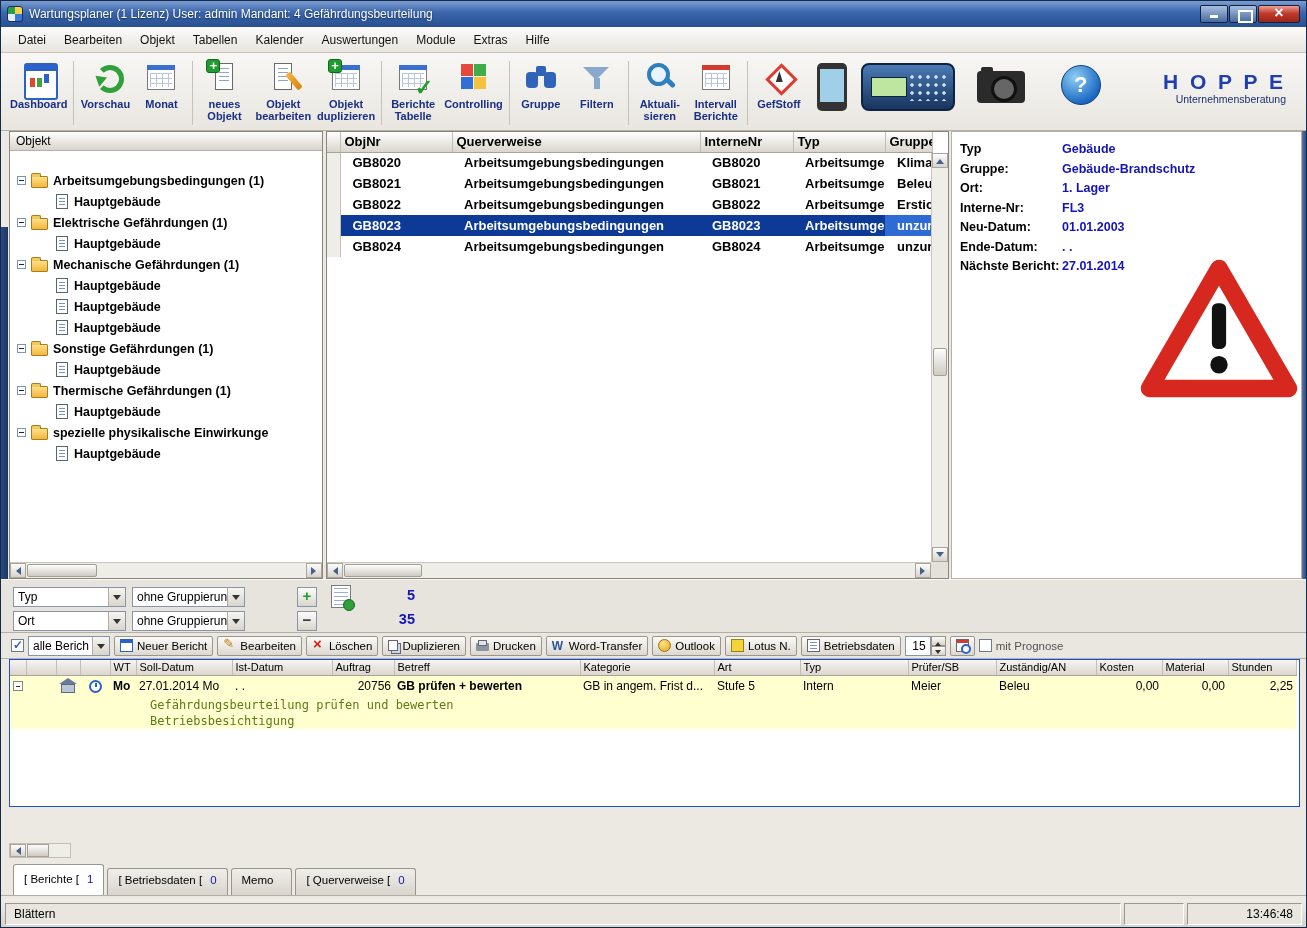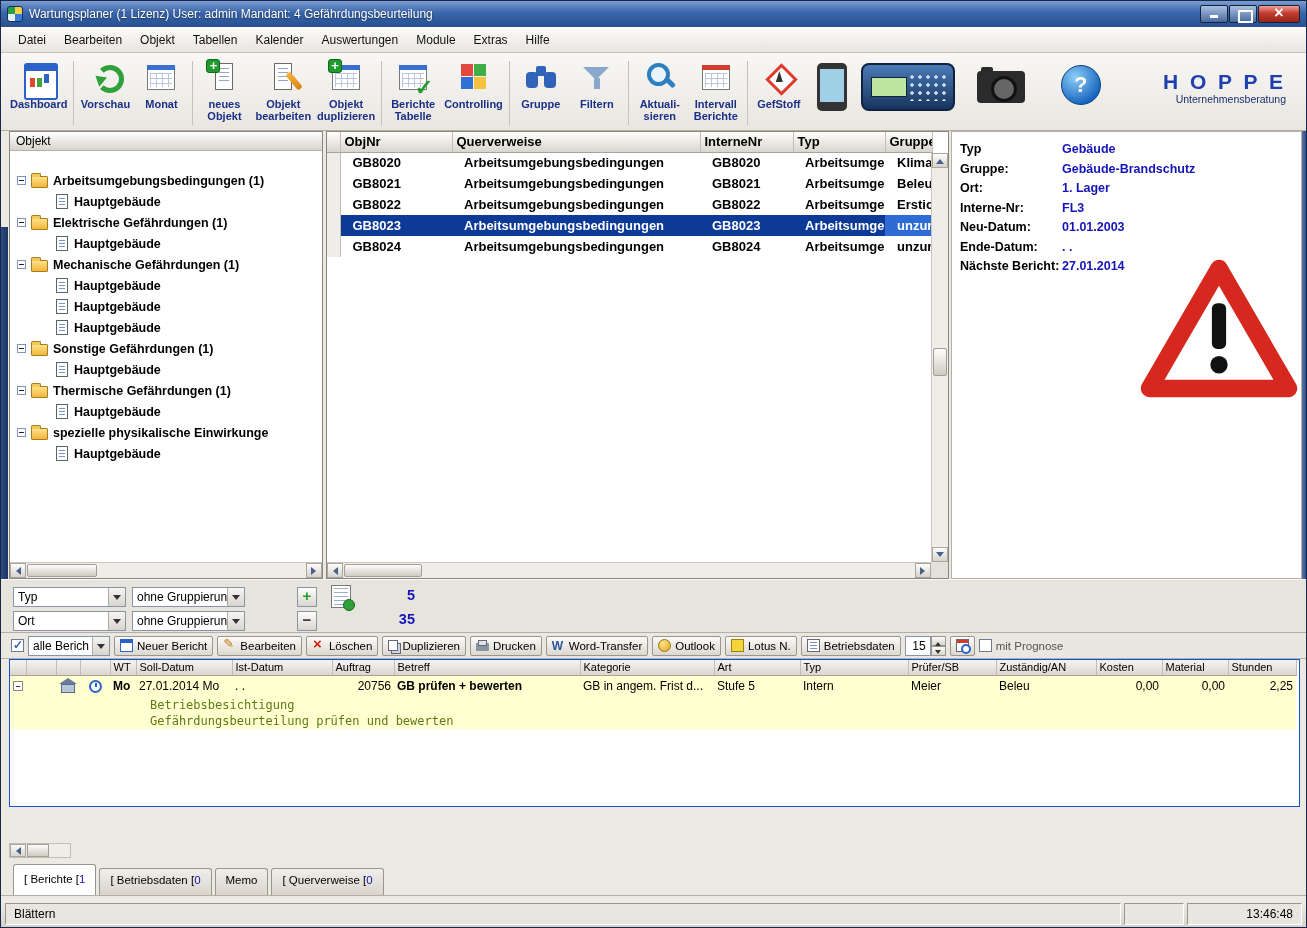--- a/index.html
+++ b/index.html
@@ -219,21 +219,21 @@
   .mi-home::before { content:""; position:absolute; left:-3px; top:-7px; border-left:9px solid transparent; border-right:9px solid transparent; border-bottom:6px solid #6a7a9a; }
   .mi-clock { width:13px; height:13px; border-radius:50%; background:#fff; border:2px solid #2a62c9; position:relative; margin:0 auto; }
   .mi-clock::before { content:""; position:absolute; left:4px; top:1px; width:2px; height:4px; background:#2a62c9; }
   .rt-mini-hscroll { position:absolute; left:8px; top:842px; width:62px; height:15px; background:#efede8; border:1px solid #c2beb5; display:flex; }
   .rt-mini-thumb { width:22px; background:linear-gradient(#fdfdfd,#cfcbc3); border:1px solid #a39f95; margin:0 1px; }
 
   
   .tabsbar { position:absolute; left:0; right:0; top:861px; height:34px; background:#ece9e2; border-bottom:1px solid #b3afa6;
     display:flex; align-items:flex-end; gap:3px; padding-left:12px; }
   .tab { height:27px; padding:5px 10px 0; border:1px solid #9a968c; border-bottom:none; border-radius:3px 3px 0 0;
-    background:linear-gradient(#f0eeea,#d9d5cd); font-size:11.5px; display:flex; gap:0; white-space:nowrap; }
+    background:linear-gradient(#f0eeea,#d9d5cd); font-size:11.5px; display:flex; gap:8px; white-space:nowrap; }
   .tab.active { background:#fff; height:31px; padding-top:8px; }
   .tab-count { color:#1414b8; }
 
   
   .statusbar { position:absolute; left:0; right:0; top:898px; height:30px; background:linear-gradient(#f0ede7,#d5d1c9);
     display:flex; align-items:center; gap:3px; padding:3px 4px; }
   .sb-cell { height:22px; border:1px solid; border-color:#9a968c #ffffff #ffffff #9a968c; background:#e9e6e0; font-size:12px; padding:3px 8px; }
   .sb-grow { flex:1; }
   .sb-small { width:60px; }
   .sb-time { width:115px; text-align:right; }
@@ -739,24 +739,24 @@
           <td>GB in angem. Frist d...</td>
           <td>Stufe 5</td>
           <td>Intern</td>
           <td>Meier</td>
           <td>Beleu</td>
           <td class="num">0,00</td>
           <td class="num">0,00</td>
           <td class="num">2,25</td>
         </tr>
         <tr>
+          <td class="note-td" colspan="17">Gefährdungsbeurteilung prüfen und bewerten</td>
+        </tr>
+        <tr>
           <td class="note-td" colspan="17">Betriebsbesichtigung</td>
-        </tr>
-        <tr>
-          <td class="note-td" colspan="17">Gefährdungsbeurteilung prüfen und bewerten</td>
         </tr>
       </tbody>
     </table>
   </div>
 
   <div class="rt-mini-hscroll">
     <div class="sbtn" style="position:relative;left:0;top:0;height:13px;">
         <span class="arrL"></span>
       </div>
     <div class="rt-mini-thumb"></div>

